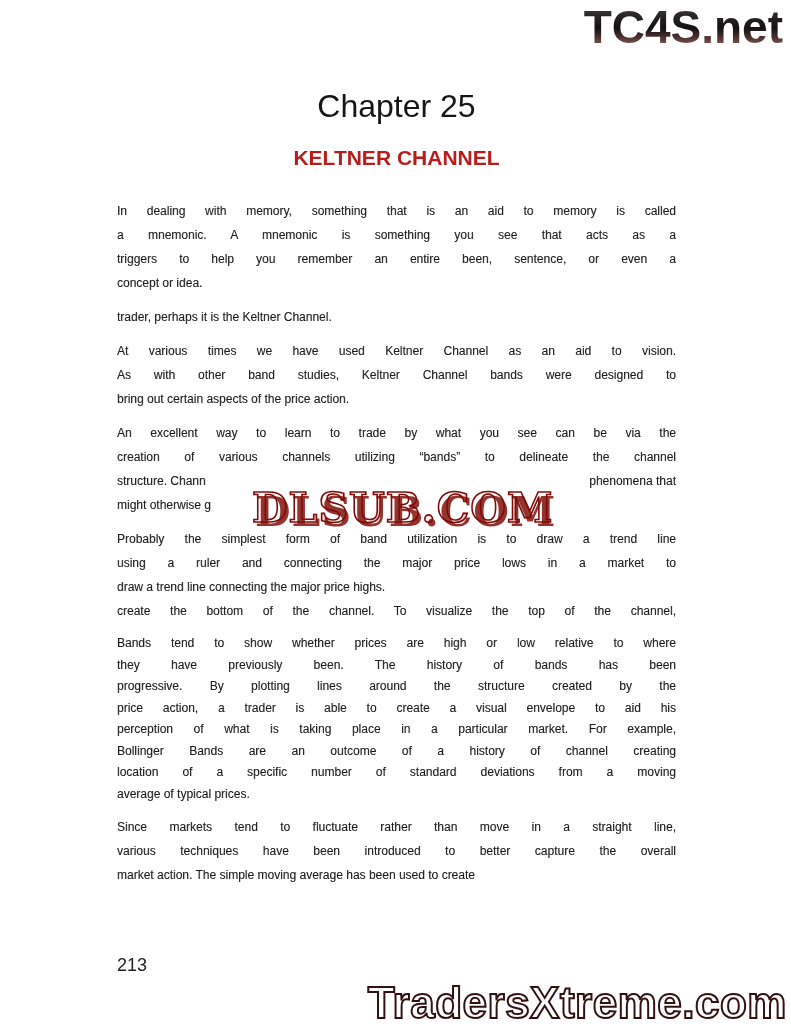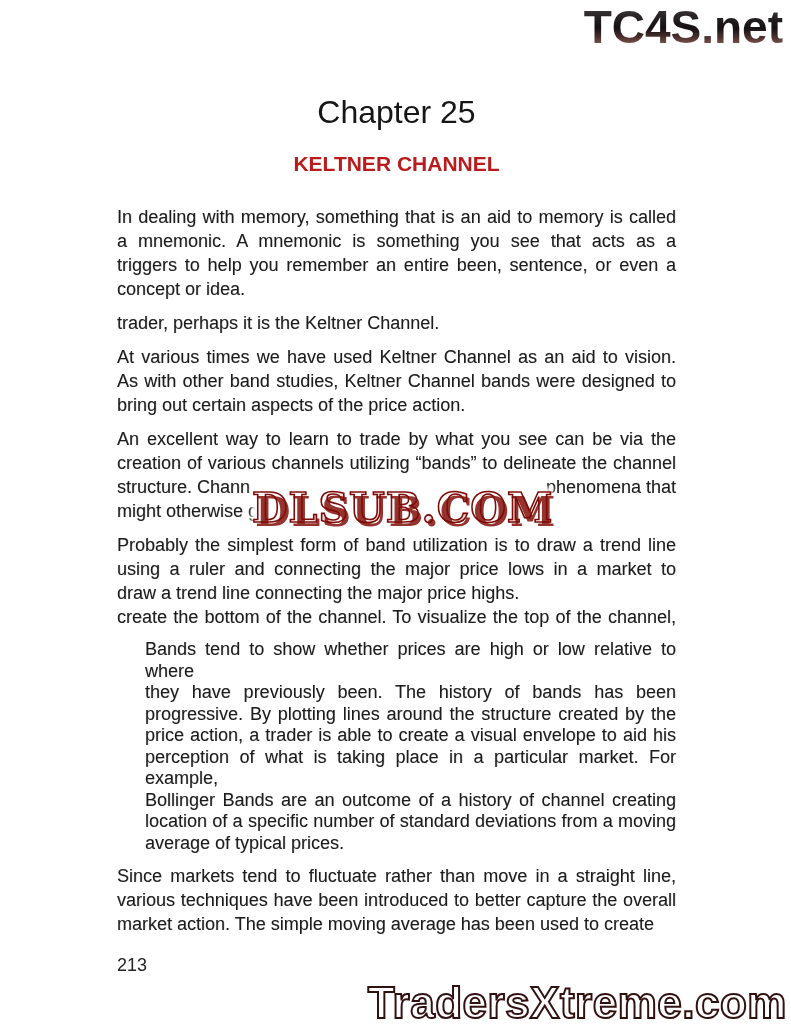--- a/index.html
+++ b/index.html
@@ -10,37 +10,37 @@
 
   
   .tc4s{
     position:absolute;top:0px;right:8px;
     font-size:46px;font-weight:bold;letter-spacing:0;
     background:linear-gradient(180deg,#5b5553 0%,#2b2628 28%,#141013 52%,#4f3331 70%,#96675f 88%,#c7a198 100%);
     -webkit-background-clip:text;background-clip:text;color:transparent;
   }
 
   
-  .content{position:absolute;left:117px;top:6px;width:559px;height:788px;}
+  .content{position:absolute;left:117px;top:0;width:559px;height:788px;}
   .chapter-title{
     position:absolute;top:88px;left:0;width:100%;
     text-align:center;font-size:32px;color:#161616;
   }
   .chapter-subtitle{
     position:absolute;top:146px;left:0;width:100%;
     text-align:center;font-size:21px;font-weight:bold;color:#b91c1c;
   }
 
   .body-text{
     position:absolute;top:199px;left:0;width:559px;
-    font-size:18px;line-height:24px;color:#1d1d1d;
+    font-size:12px;line-height:24px;color:#1d1d1d;
     text-shadow:0.4px 0.4px 0.5px rgba(60,60,60,0.35);
   }
   .paragraph{margin:0 0 10px 0;}
-  .paragraph.tight{line-height:21.5px;margin-left:28px;}
+  .paragraph.tight{line-height:21.5px;}
   .line{text-align:justify;text-align-last:justify;}
   .line.lastline{text-align-last:left;}
   .line.split{display:flex;justify-content:space-between;}
 
   
   .watermark{
     position:absolute;top:488px;left:252px;
     font-family:"DejaVu Serif",serif;font-weight:bold;
     font-size:41px;letter-spacing:1px;line-height:1;
     background:linear-gradient(180deg,#f05a46 0%,#d42418 40%,#a90e09 100%);

